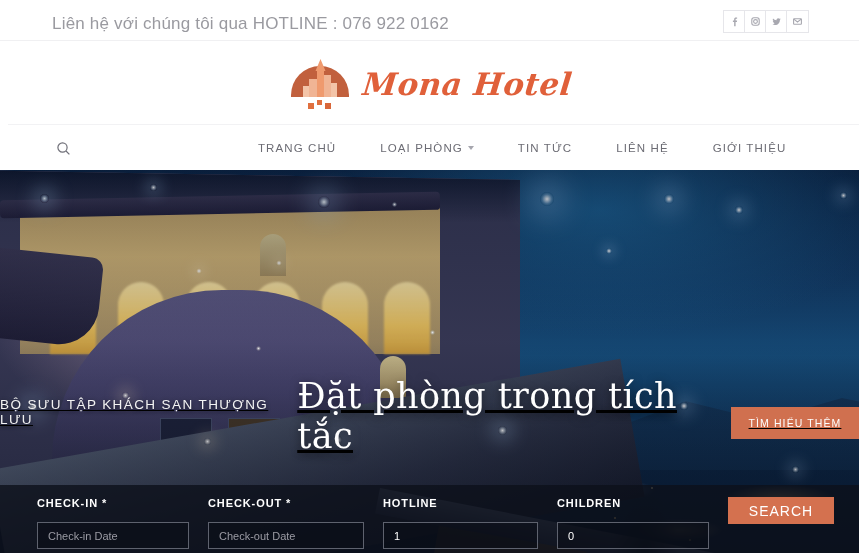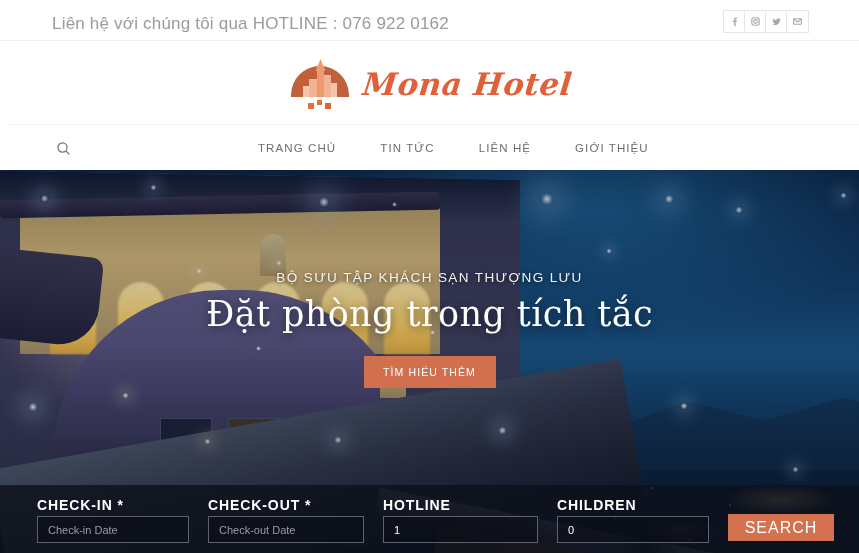--- a/index.html
+++ b/index.html
@@ -192,22 +192,23 @@
     background:radial-gradient(ellipse 45px 80px at 50% 50%, #0c1b20 0%, rgba(12,27,32,0) 72%);
   }
   .hero-overlay {
     position:absolute; inset:0;
     background:linear-gradient(180deg, rgba(6,16,36,.30) 0%, rgba(6,16,36,.12) 45%, rgba(4,10,24,.45) 100%);
   }
   .bokeh { position:absolute; border-radius:50%; pointer-events:none; }
 
   .hero-content {
     position:absolute; left:0; top:0; width:859px; height:383px;
-    display:flex; flex-direction:column; align-items:center;
+    display:flex; flex-direction:row; align-items:center;
     padding-top:100px;
+    text-decoration:underline;
   }
   .hero-sub {
     font-size:13.5px; color:#f3f3f3; letter-spacing:1.4px;
     text-shadow:0 1px 4px rgba(0,0,0,.55);
   }
   .hero-title {
     margin-top:9px;
     font-family:"DejaVu Serif", serif;
     font-size:35px; color:#ffffff; font-weight:400;
     letter-spacing:.4px;
@@ -222,39 +223,39 @@
 
   
   .booking {
     position:absolute; left:0; bottom:0; width:859px; height:68px;
     background:rgba(12,16,26,.80);
     display:flex; align-items:flex-start;
     padding:12px 25px 0 37px;
   }
   .field { display:flex; flex-direction:column; margin-right:19px; }
   .field-label {
-    font-size:14px; color:#ffffff; font-weight:bold;
-    letter-spacing:.9px; margin-bottom:3px;
+    font-size:11px; color:#ffffff; font-weight:bold;
+    letter-spacing:.9px; margin-bottom:13px;
   }
   .field-input {
     height:27px; background:rgba(10,13,22,.55);
     border:1px solid #5e626e; color:#ffffff;
     font-size:11px; font-family:"Liberation Sans", sans-serif;
     padding:0 10px; outline:none;
   }
   .field-input::placeholder { color:#9b9ba4; }
   .w-checkin  { width:152px; }
   .w-checkout { width:156px; }
   .w-adults   { width:155px; }
   .w-children { width:152px; }
   .search-btn {
-    margin-top:17px; width:135px; height:27px;
+    width:135px; height:27px;
     background:#d4714f; color:#ffffff;
     border:none; cursor:pointer;
-    font-size:16px; letter-spacing:1px;
+    font-size:14px; letter-spacing:1px;
     font-family:"Liberation Sans", sans-serif;
   }
 </style>
 </head>
 <body>
 
 <div class="page">
 
   <div class="topbar">
     <div class="topbar-text">Liên hệ với chúng tôi qua HOTLINE : 076 922 0162</div>
@@ -306,20 +307,24 @@
   <div class="navbar">
     <div class="nav-search">
       <svg width="15" height="15" viewBox="0 0 15 15">
         <circle cx="6.5" cy="6.5" r="4.6" fill="none" stroke="#6f6f78" stroke-width="1.2"></circle>
         <line x1="10" y1="10" x2="13.4" y2="13.4" stroke="#6f6f78" stroke-width="1.2"></line>
       </svg>
     </div>
     <div class="nav-links">
       <div class="nav-link">
         <span>TRANG CHỦ</span>
+      </div>
+      <div class="nav-link">
+        <span>LOẠI PHÒNG</span>
+        <i class="caret"></i>
       </div>
       <div class="nav-link">
         <span>TIN TỨC</span>
       </div>
       <div class="nav-link">
         <span>LIÊN HỆ</span>
       </div>
       <div class="nav-link">
         <span>GIỚI THIỆU</span>
       </div>

